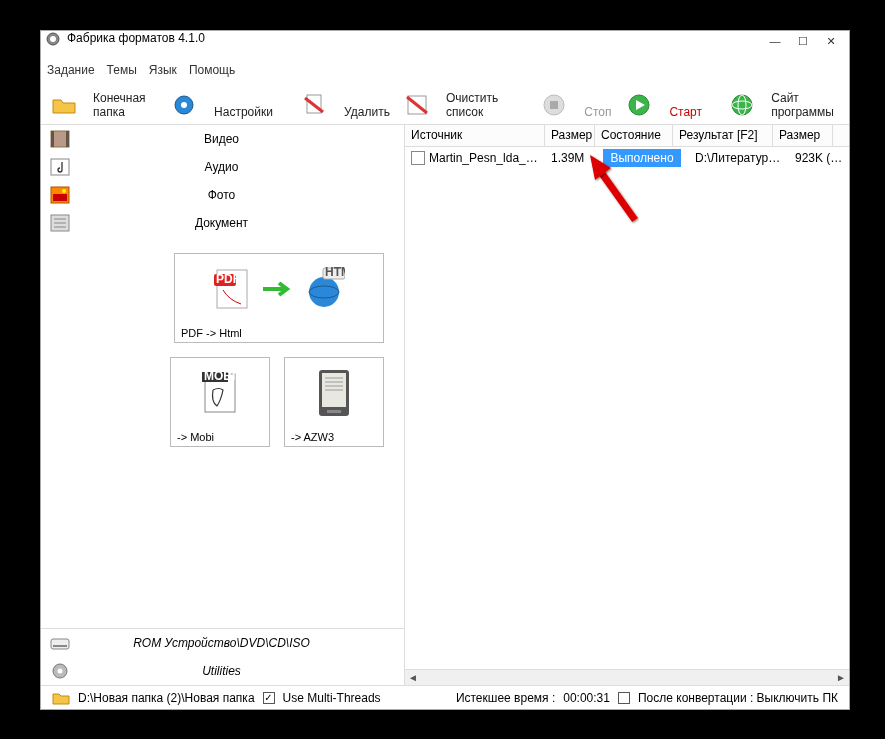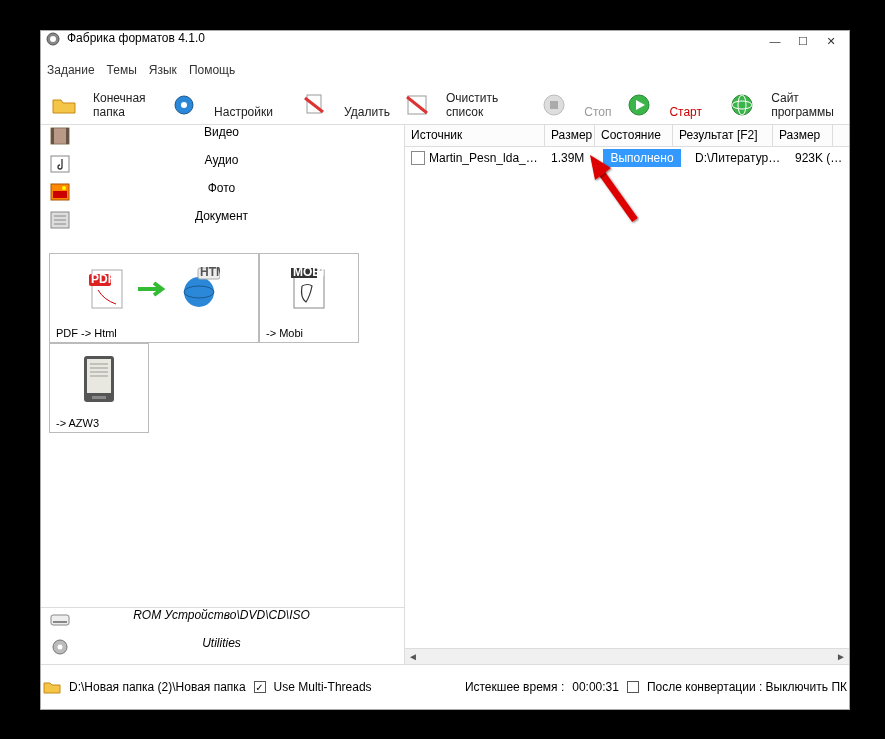--- a/index.html
+++ b/index.html
@@ -12,40 +12,40 @@
 .menubar { height: 22px; display: flex; align-items: center; padding: 0 6px; gap: 12px; color: #333; }
 .menubar span { cursor: default; }
 .toolbar { height: 44px; display: flex; align-items: center; padding: 0 4px; gap: 2px; border-bottom: 1px solid #ddd; }
 .tbtn { display: flex; align-items: flex-end; gap: 16px; padding: 2px 6px; height: 36px; }
 .tbtn .ico { width: 28px; height: 28px; display: flex; align-items: center; justify-content: center; }
 .tbtn .lbl { color: #222; }
 .tbtn.disabled .lbl { color: #999; }
 .body { flex: 1; display: flex; overflow: hidden; }
 .leftpane { width: 380px; border-right: 1px solid #ddd; display: flex; flex-direction: column; }
 .cat-list { }
-.cat { height: 28px; display: flex; }
+.cat { height: 28px; display: flex; align-items: center; }
 .cat .ico { width: 26px; height: 22px; margin: 0 6px; display: flex; align-items: center; justify-content: center; }
 .cat .lbl { flex: 1; text-align: center; padding-right: 40px; }
-.tiles { flex: 1; padding: 16px 8px; display: flex; flex-wrap: wrap; gap: 0; align-content: flex-start; }
+.tiles { flex: 1; padding: 16px 20px; display: flex; flex-wrap: wrap; gap: 14px; align-content: flex-start; justify-content: flex-end; }
 .tile { border: 1px solid #bbb; width: 100px; height: 90px; display: flex; flex-direction: column; align-items: center; justify-content: center; background: #fff; }
 .tile.big { width: 210px; }
 .tile .timg { flex: 1; display: flex; align-items: center; justify-content: center; gap: 6px; }
 .tile .tlbl { width: 100%; text-align: left; padding: 3px 6px; font-size: 11px; }
 .bottomcats { border-top: 1px solid #ddd; font-style: italic; }
 .rightpane { flex: 1; display: flex; flex-direction: column; position: relative; justify-content: flex-end; }
 .listhdr { height: 22px; display: flex; border-bottom: 1px solid #ddd; background: #fcfcfc; }
 .listhdr .col { border-right: 1px solid #ddd; padding: 3px 6px; overflow: hidden; white-space: nowrap; }
 .listrow { height: 22px; display: flex; align-items: center; }
 .listrow .cell { padding: 0 6px; overflow: hidden; white-space: nowrap; text-overflow: ellipsis; }
 .cell.status { background: #3399ff; color: #fff; text-align: center; margin: 1px 8px; height: 18px; line-height: 18px; }
 .fileico { width: 14px; height: 14px; border: 1px solid #888; display: inline-block; vertical-align: middle; margin-right: 4px; background: #fff; }
 .hscroll { height: 16px; background: #f0f0f0; border-top: 1px solid #ddd; display: flex; align-items: center; }
 .hscroll .arrow { width: 16px; text-align: center; color: #555; font-size: 10px; }
 .hscroll .track { flex: 1; }
-.statusbar { height: 45px; background: #fff; border-top: 1px solid #ddd; display: flex; align-items: center; padding: 0 2px; gap: 8px; }
+.statusbar { height: 24px; background: #fff; border-top: 1px solid #ddd; display: flex; align-items: center; padding: 0 11px; gap: 8px; }
 .statusbar .folder-ico { width: 18px; height: 14px; }
 .statusbar .check { width: 12px; height: 12px; border: 1px solid #555; display: inline-flex; align-items: center; justify-content: center; background: #fff; font-size: 10px; }
 .statusbar .spacer { flex: 1; }
 .arrow-anno { position: absolute; left: 160px; top: 25px; pointer-events: none; }
 .col-source { width: 140px; }
 .col-size { width: 50px; }
 .col-state { width: 78px; }
 .col-result { width: 100px; }
 .col-size2 { width: 60px; }
 </style>

